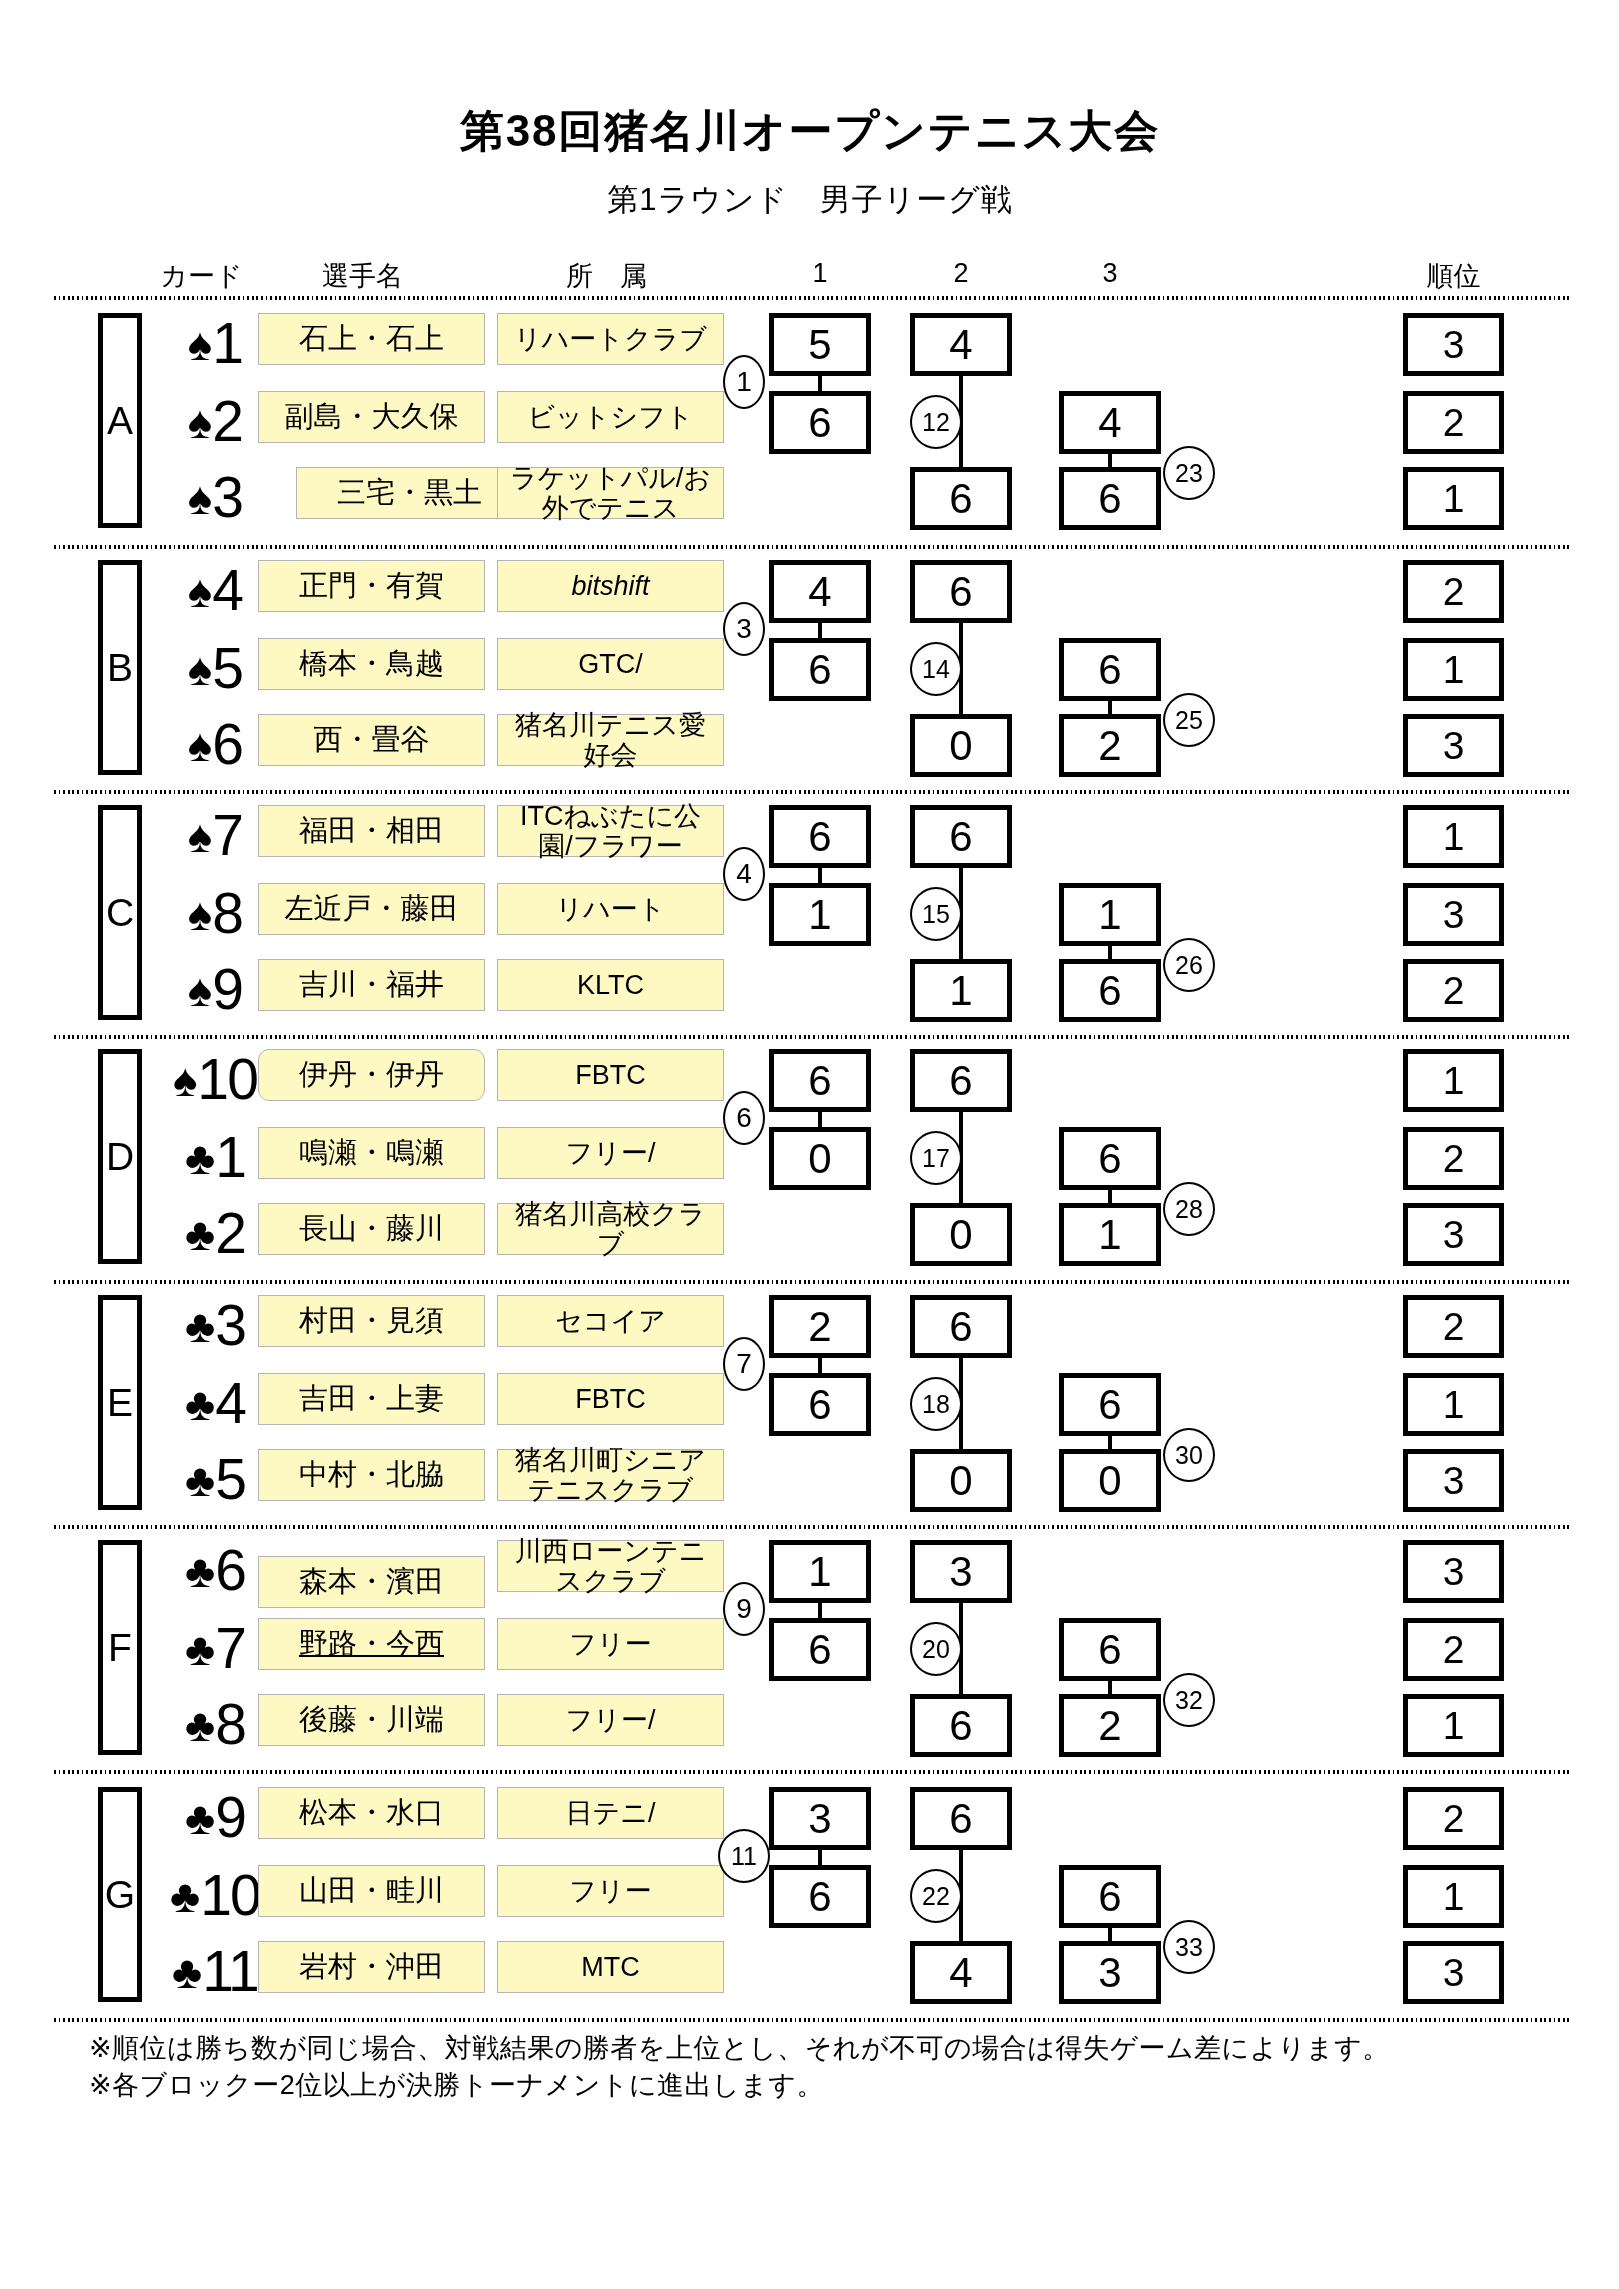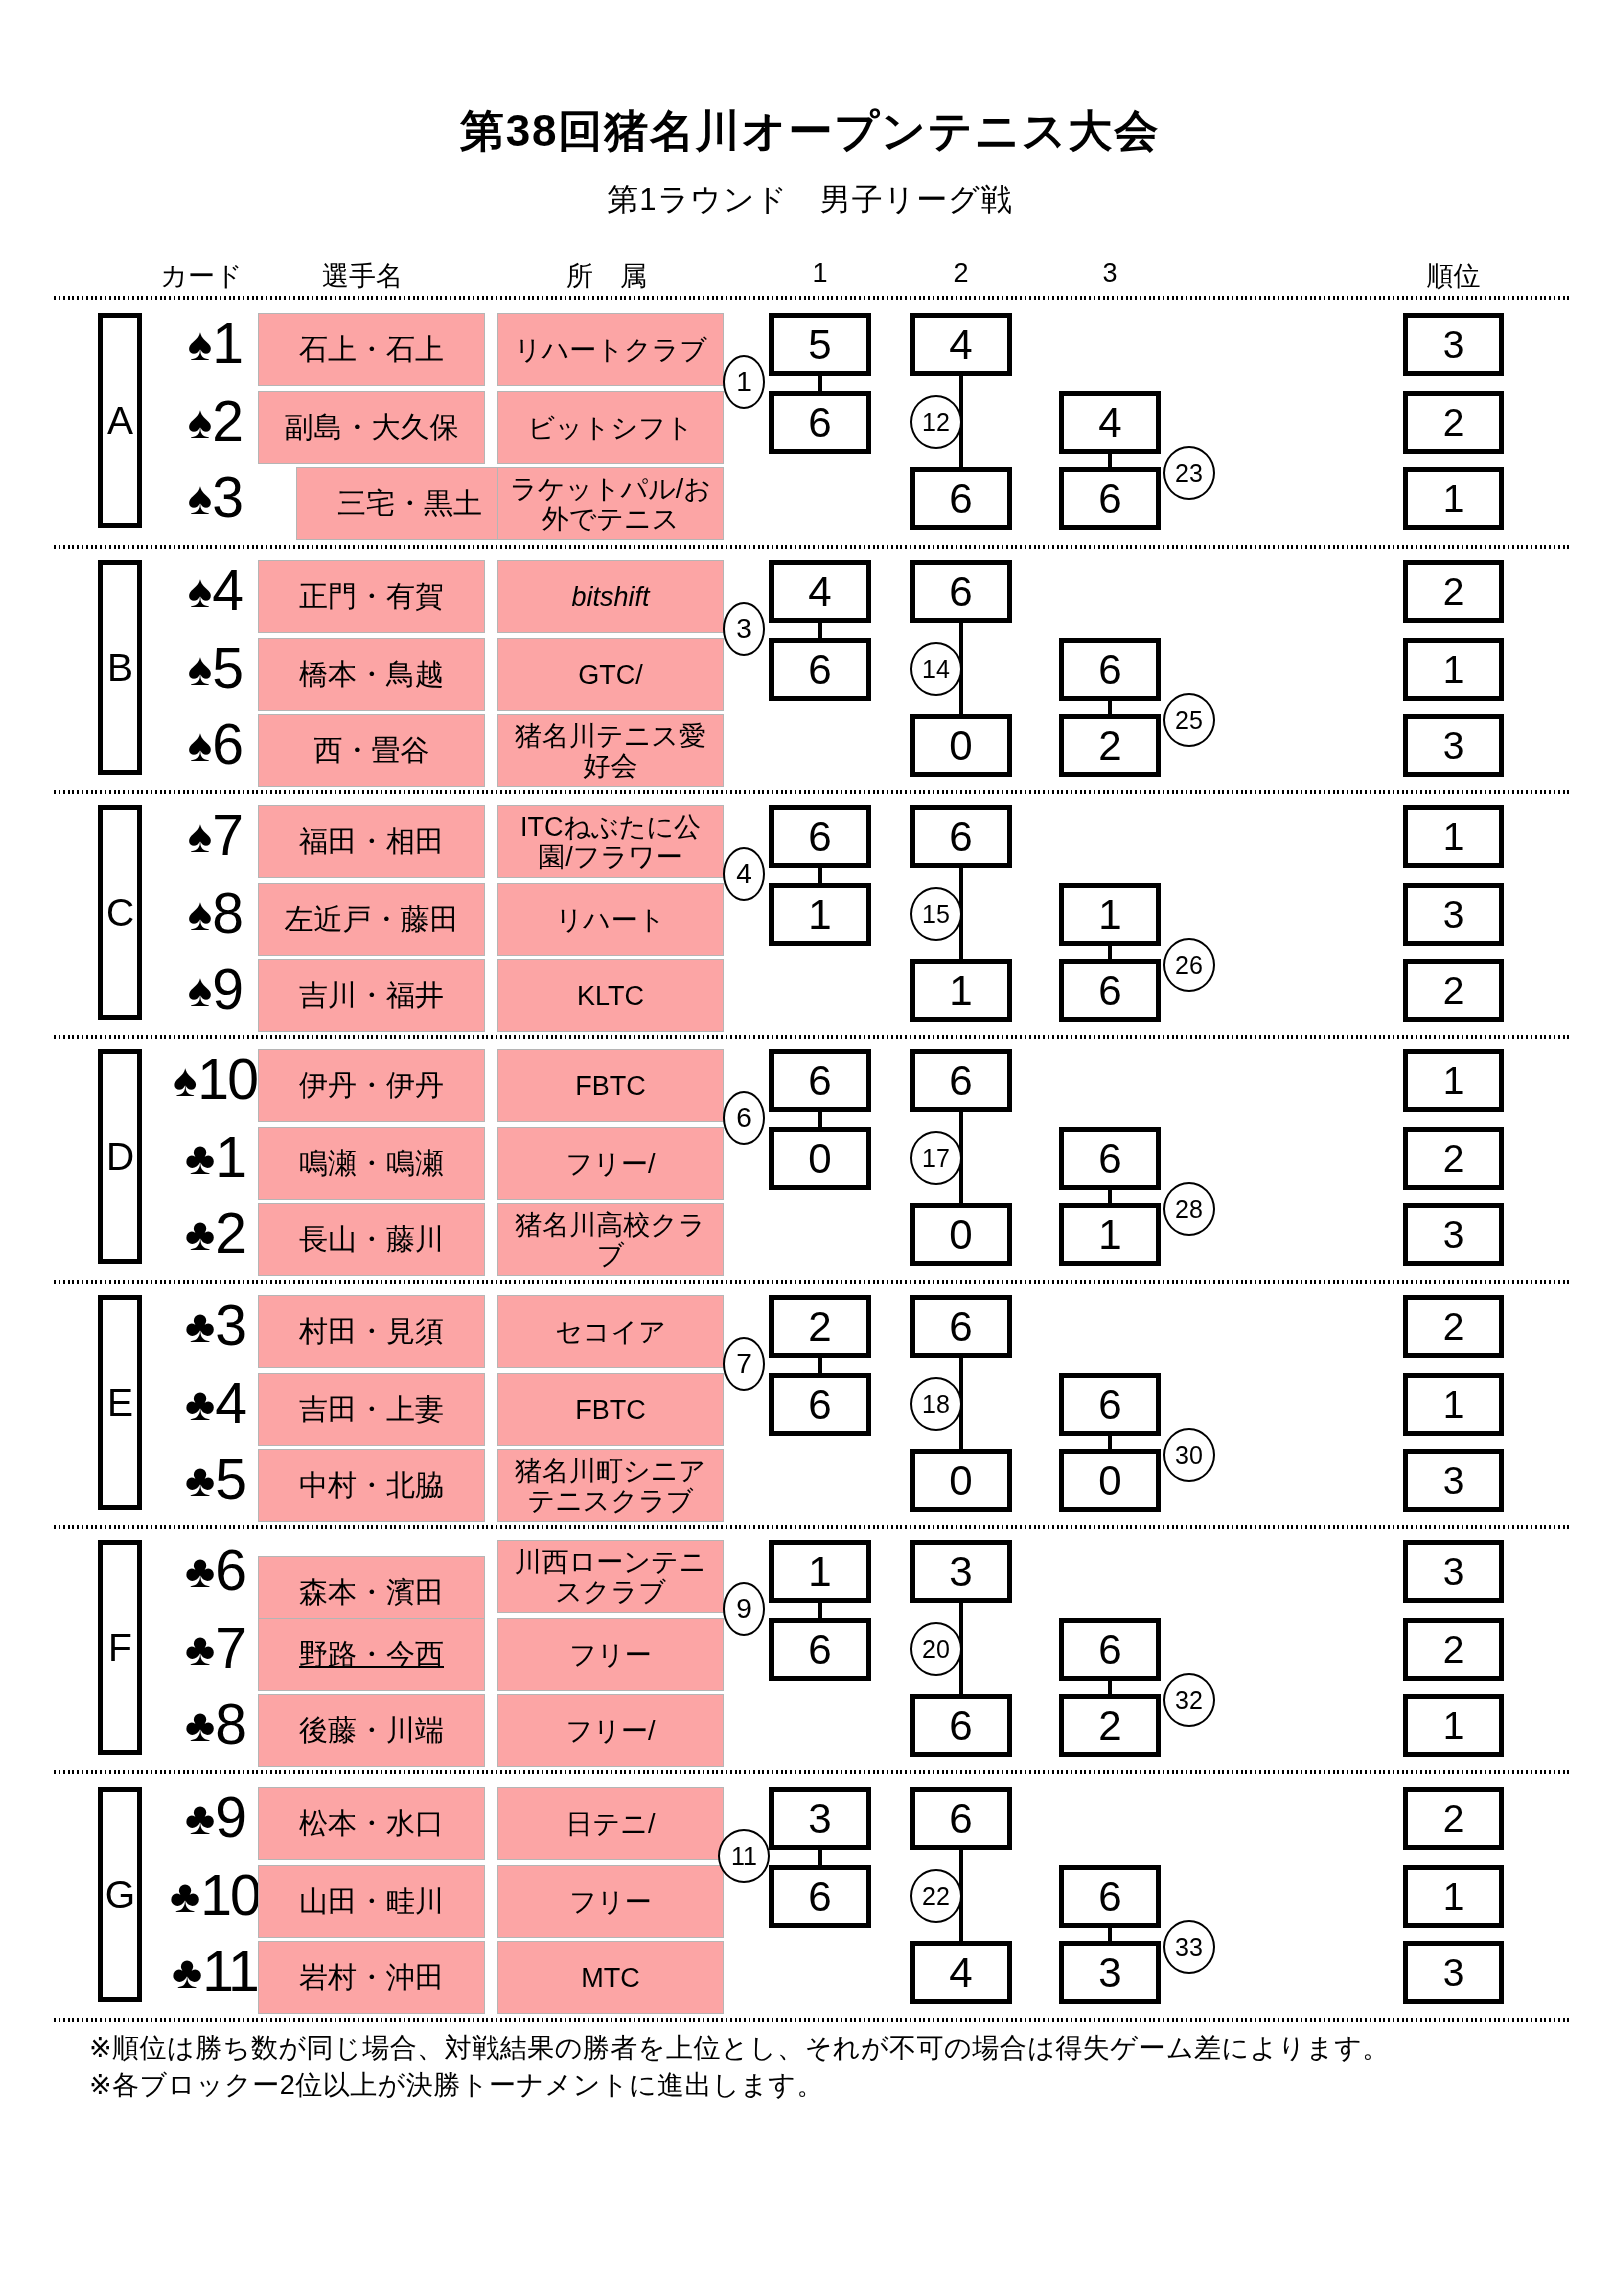--- a/index.html
+++ b/index.html
@@ -19,21 +19,21 @@
   .h-m3{left:1059px;width:102px}
   .h-rank{left:1375px;width:157px}
   .dots{left:54px;width:1515px;height:3.7px;background:repeating-linear-gradient(90deg,#000 0 1.8px,transparent 1.8px 4.6px)}
   .block{position:absolute;left:0;width:1620px;height:218px}
   .block>div{position:absolute}
   .letterbox{left:98px;top:0;width:44px;height:215px;border:5.5px solid #000;box-sizing:border-box;background:#fff;
     display:flex;align-items:center;justify-content:center;font-size:39px}
   .card{left:116px;top:0;width:198px;height:61px;display:flex;align-items:center;justify-content:center}
   .card .suit{font-size:46px;line-height:1}
   .card .cnum{font-size:57px;line-height:1;letter-spacing:-1.8px}
-  .tbox{box-sizing:border-box;height:73px;border:1.8px solid #b5b5b5;background:#fca5a5;
+  .tbox{box-sizing:border-box;height:52px;border:1.8px solid #b5b5b5;background:#fef9c3;
     display:flex;align-items:center;justify-content:center;text-align:center}
   .players{left:258px;width:227px;font-size:29px}
   .affil{left:497px;width:227px;font-size:27px;line-height:30px;padding:0 5.5px}
   .scorebox{box-sizing:border-box;width:102px;height:63px;border:5.5px solid #000;background:#fff;
     display:flex;align-items:center;justify-content:center;font-size:42px;z-index:2}
   .rank{left:1403px;width:101px;font-size:39px}
   .vline{width:3.7px;background:#000;z-index:1}
   .badge{box-sizing:border-box;width:42px;height:54px;border:2.8px solid #000;border-radius:50%;background:#fff;
     display:flex;align-items:center;justify-content:center;font-size:28px;z-index:3}
   .badge.wide{width:52px;font-size:25px}
@@ -172,21 +172,21 @@
       <div class="scorebox" style="left: 1059px; top: 154px;">6</div>
       <div class="vline" style="left: 1108px; top: 137px; height: 21px;"></div>
       <div class="badge wide" style="left: 1163px; top: 133px;">26</div>
     </div>
     <div class="block" style="top: 1049px;">
       <div class="letterbox">D</div>
       <div class="card" style="top: 0px;">
         <span class="suit">♠</span>
         <span class="cnum">10</span>
       </div>
-      <div class="tbox players" style="top: 0px;">伊丹・伊丹</div>
+      <div class="tbox players" style="top: 0px; border-radius: 11px;">伊丹・伊丹</div>
       <div class="tbox affil" style="top: 0px;">FBTC</div>
       <div class="scorebox rank" style="top: 0px;">1</div>
       <div class="card" style="top: 78px;">
         <span class="suit">♣</span>
         <span class="cnum">1</span>
       </div>
       <div class="tbox players" style="top: 78px;">鳴瀬・鳴瀬</div>
       <div class="tbox affil" style="top: 78px;">フリー/</div>
       <div class="scorebox rank" style="top: 78px;">2</div>
       <div class="card" style="top: 154px;">

